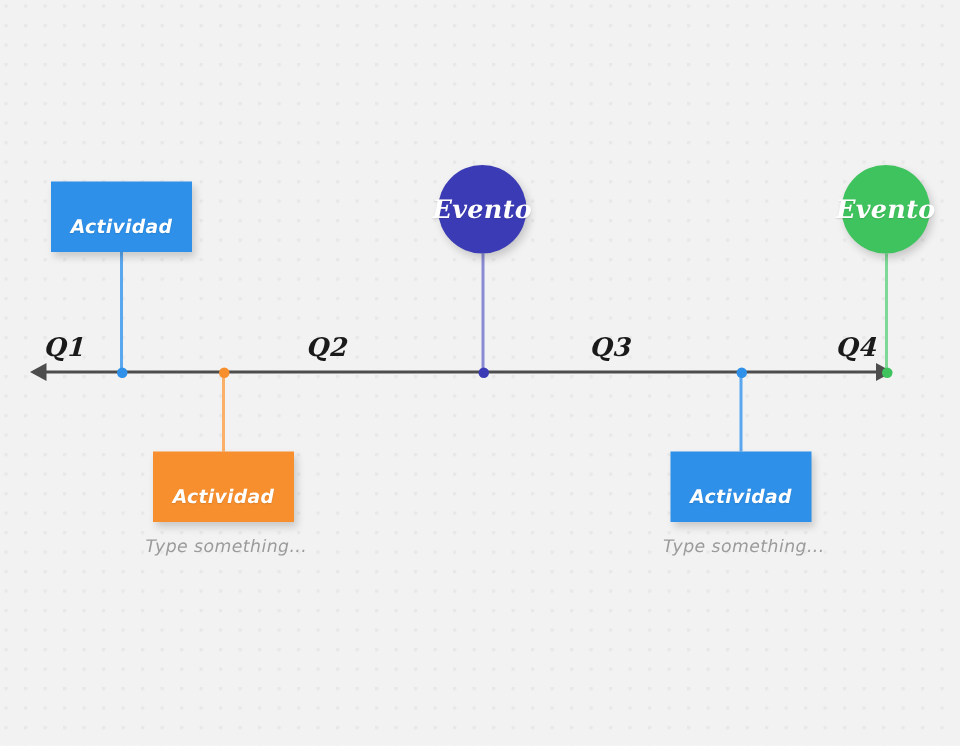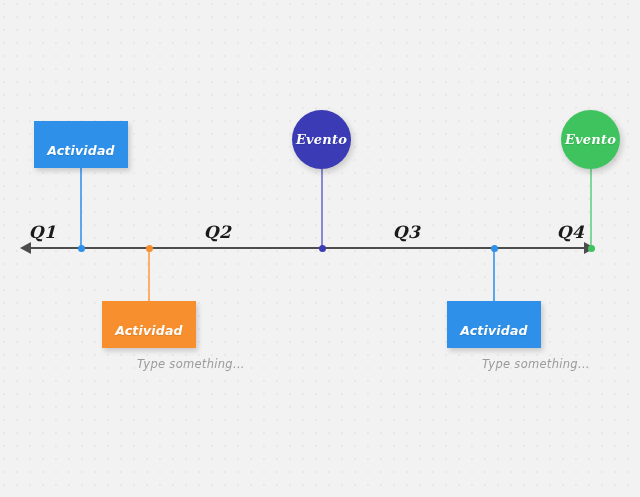--- a/index.html
+++ b/index.html
@@ -111,37 +111,36 @@
     border-radius: 50%;
     display: flex;
     align-items: center;
     justify-content: center;
     box-shadow: 2px 3px 6px rgba(0,0,0,0.18);
   }
   .event-circle .node-text {
     font-family: "DejaVu Serif", serif;
     font-style: italic;
     font-weight: 700;
-    font-size: 13px;
+    font-size: 17px;
     color: #ffffff;
     letter-spacing: 0.2px;
     white-space: nowrap;
     text-shadow: 0 1px 1px rgba(0,0,0,0.12);
   }
 
   
   .node-caption {
     position: absolute;
     font-family: "DejaVu Sans", sans-serif;
     font-style: italic;
     font-size: 11.5px;
     color: #9b9b9b;
     white-space: nowrap;
     letter-spacing: 0.3px;
-    margin-left: 40px;
   }
 </style>
 </head>
 <body>
 
 <div id="canvas">
 
   <div class="axis-line"></div>
   <div class="axis-arrow-left"></div>
   <div class="axis-arrow-right"></div>

